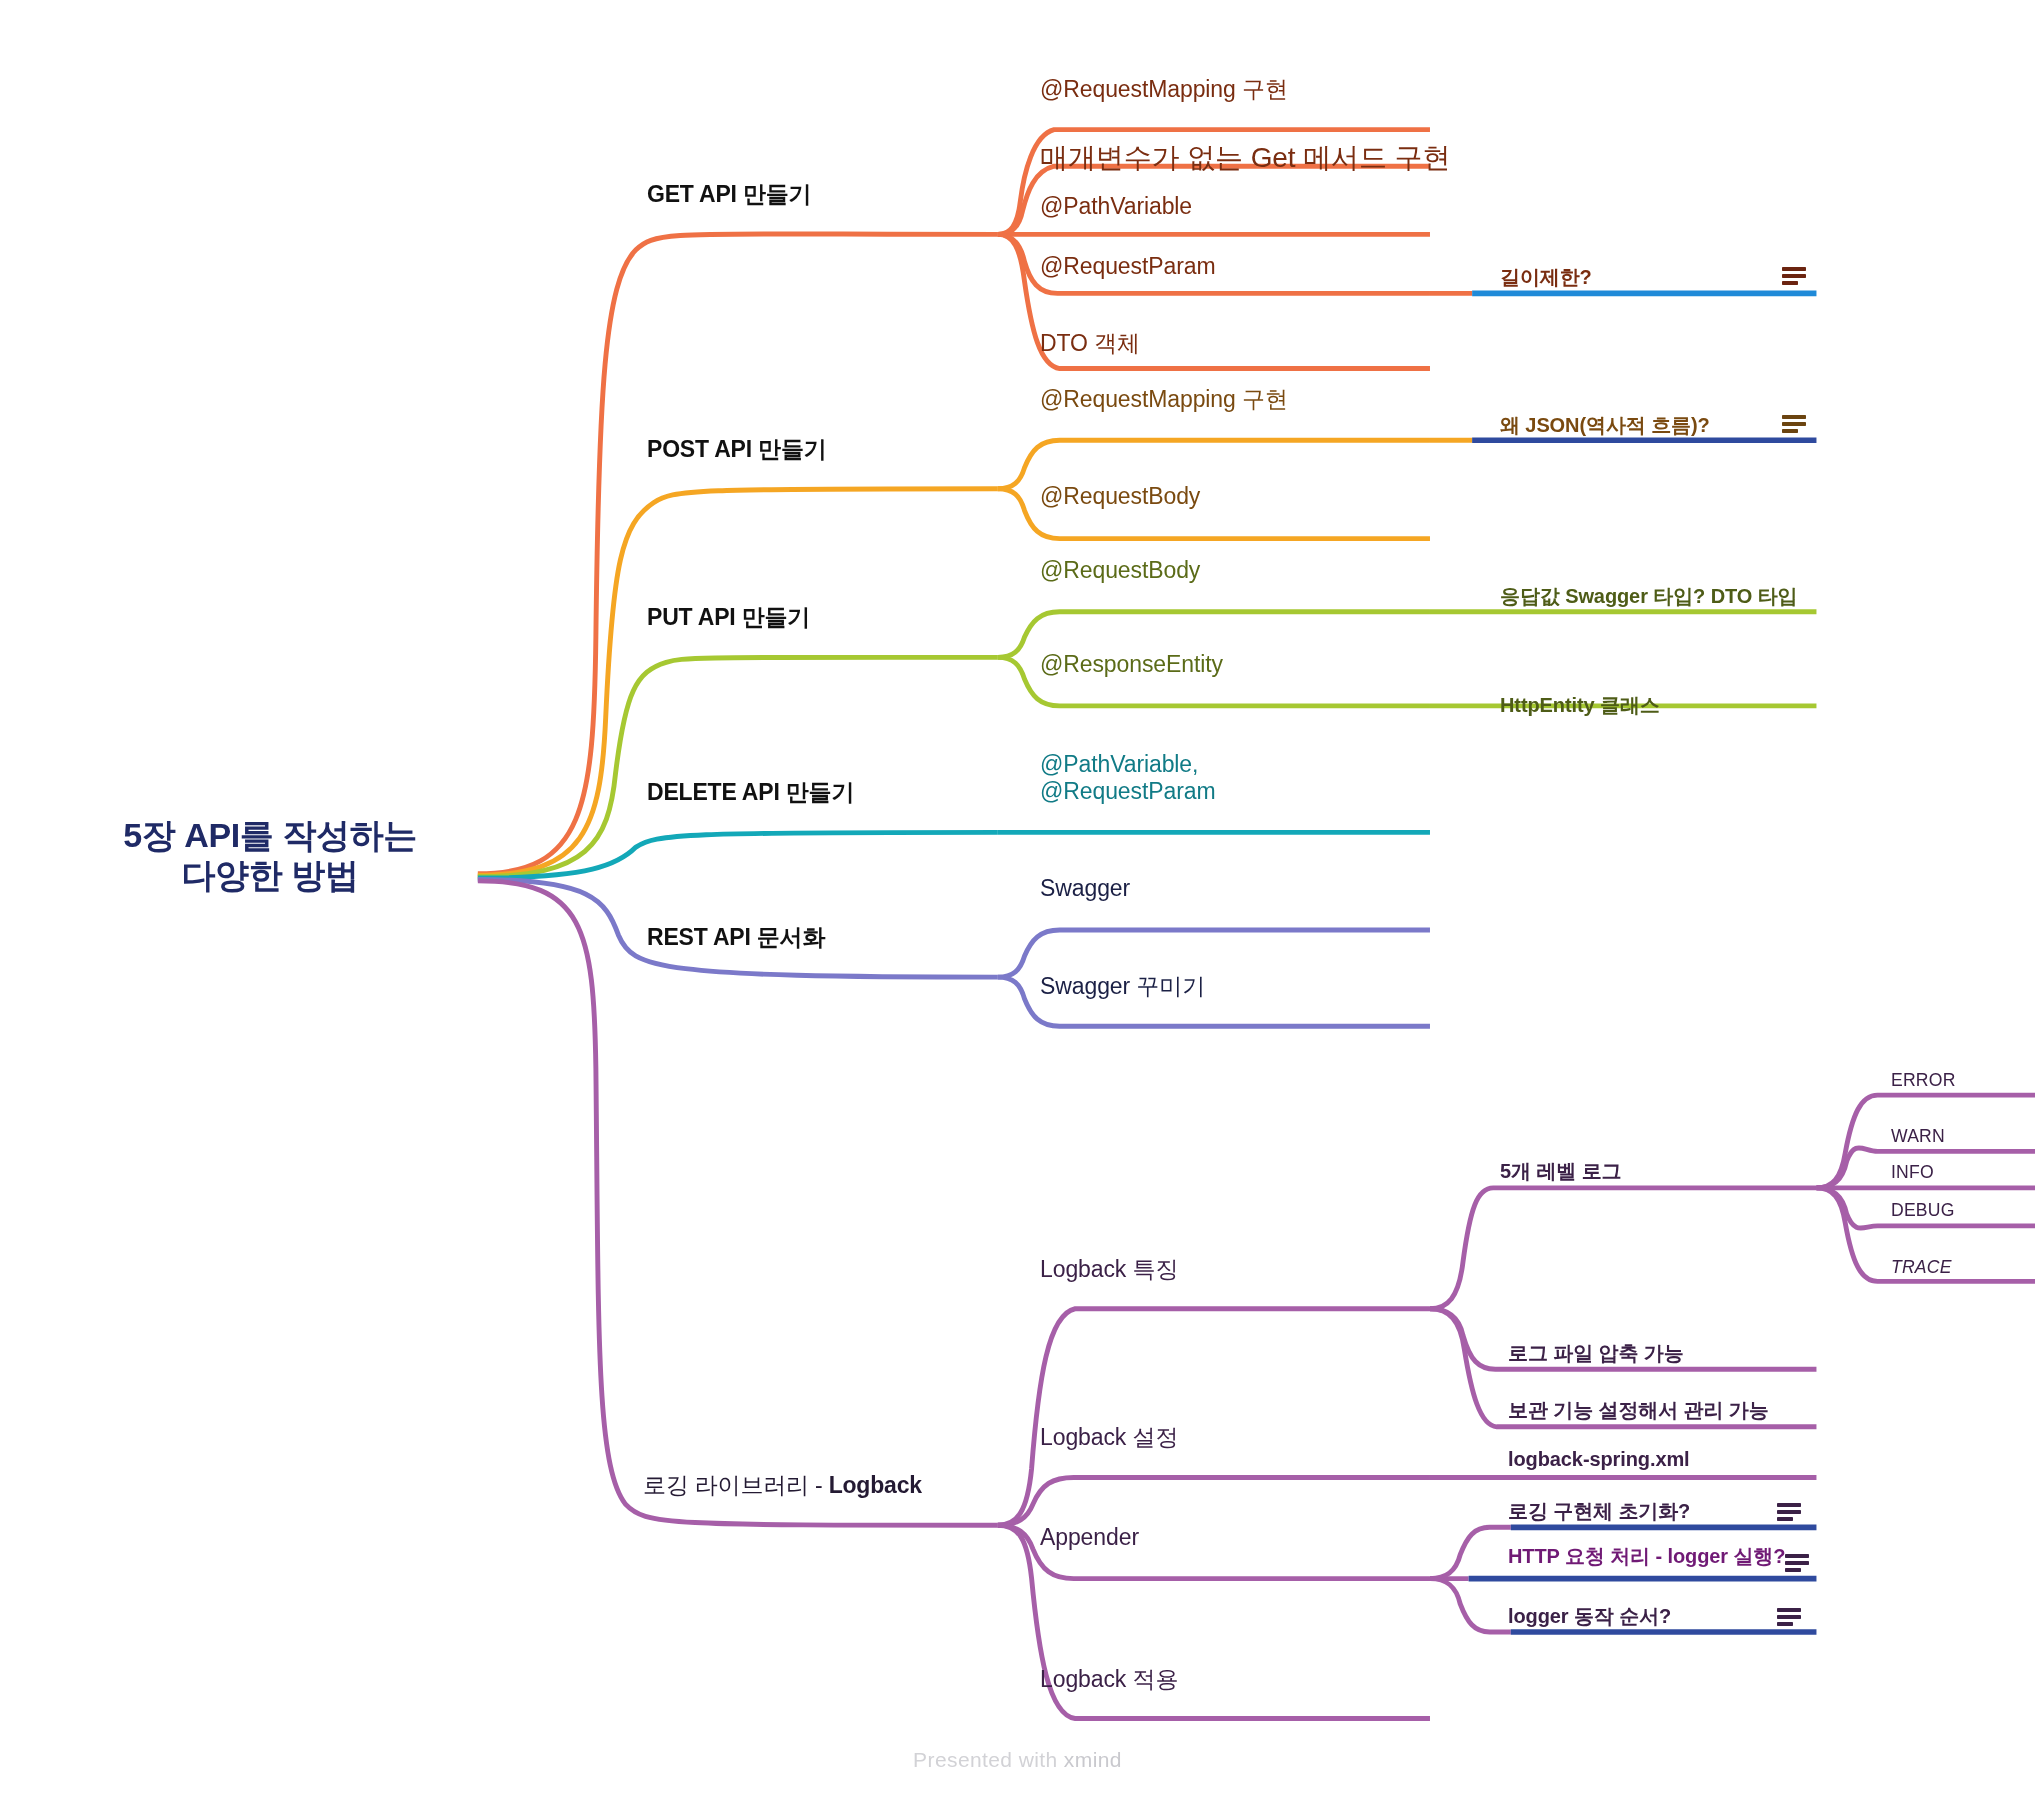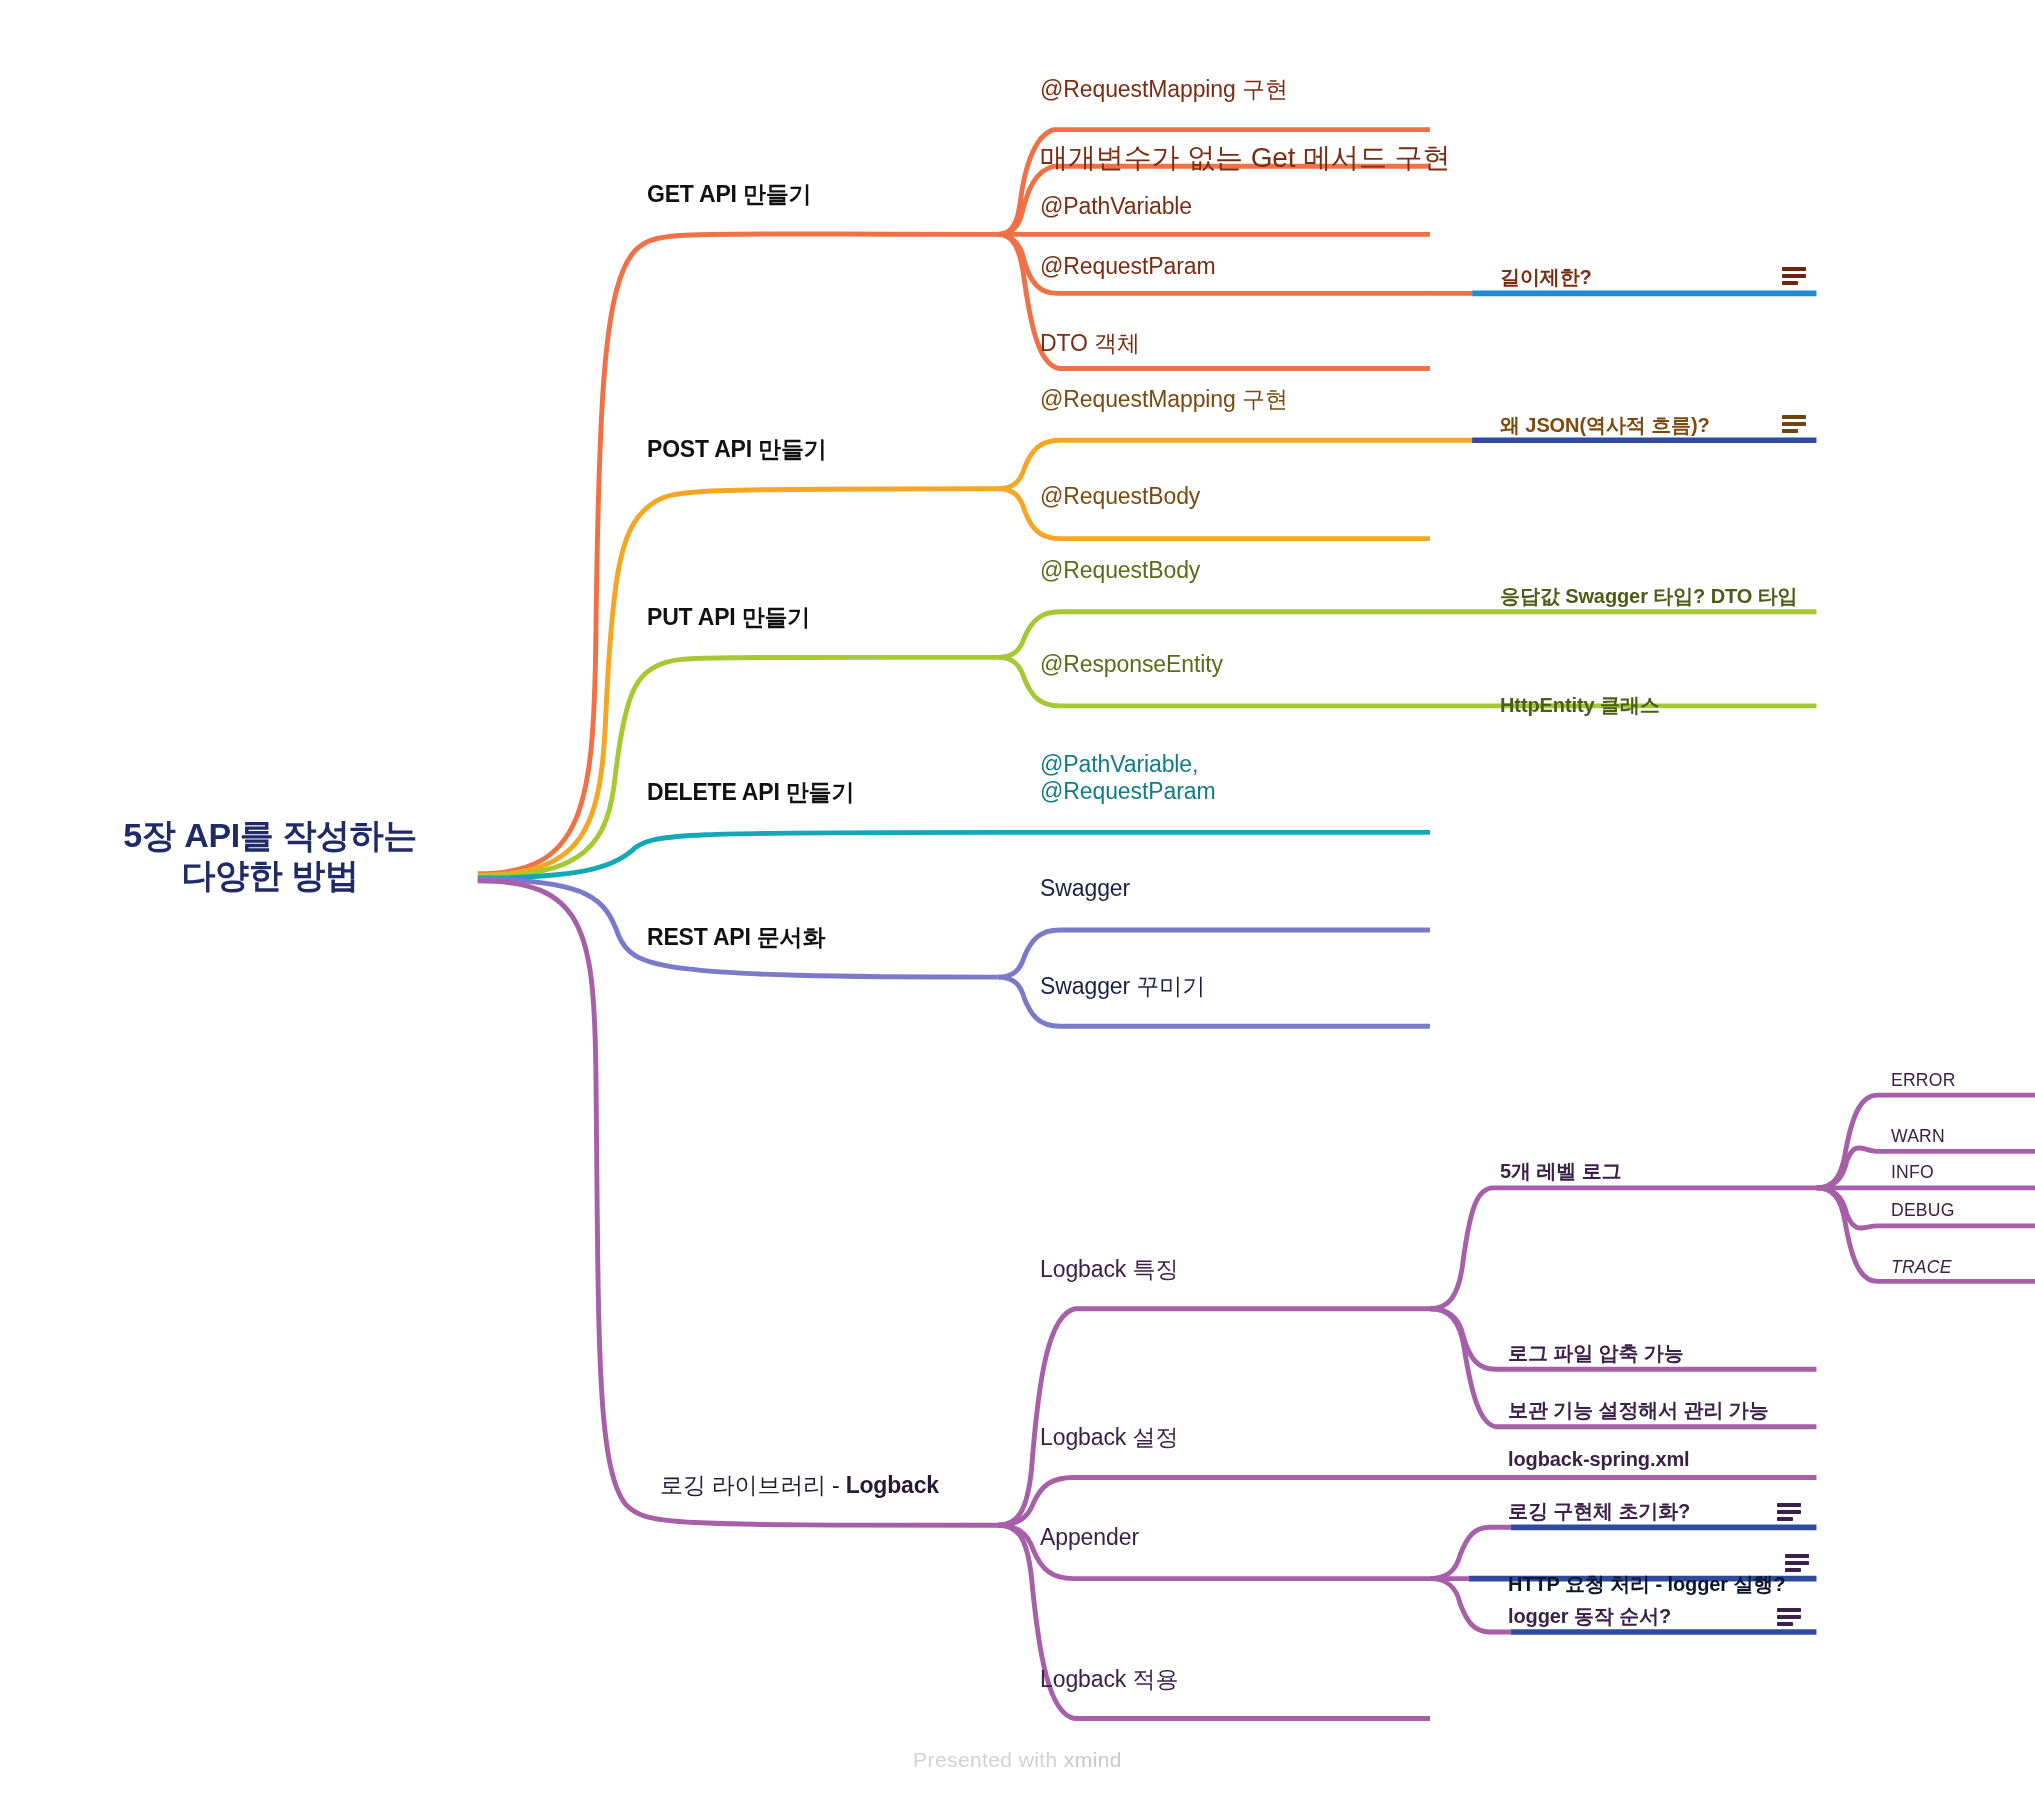--- a/index.html
+++ b/index.html
@@ -139,21 +139,21 @@
   </div>
 
   <div class="node lv1" style="left:647px;top:777px;">
     <span>DELETE API 만들기</span>
   </div>
 
   <div class="node lv1" style="left:647px;top:922px;">
     <span>REST API 문서화</span>
   </div>
 
-  <div class="node lv1 soft" style="left:643px;top:1470px;margin-left:17px;">
+  <div class="node lv1 soft" style="left:643px;top:1470px;">
     <span>로깅 라이브러리 - </span><b>Logback</b>
   </div>
 
   <div class="node lv2" style="left:1040px;top:74px;color:#7a2d10;">
     <span>@RequestMapping 구현</span>
   </div>
   <div class="node lv2" style="left:1040px;top:139px;color:#7a2d10;font-size:28px;">
     <span>매개변수가 없는 Get 메서드 구현</span>
   </div>
   <div class="node lv2" style="left:1040px;top:193px;color:#7a2d10;">
@@ -244,21 +244,21 @@
 
   <div class="node lv3" style="left:1508px;top:1498px;color:#3b2147;">
     <span>로깅 구현체 초기화?</span>
   </div>
   <span class="note-icon" style="left:1777px;top:1503px;color:#3b2147;">
       <i></i>
       <i></i>
       <i></i>
     </span>
 
-  <div class="node lv3" style="left:1508px;top:1543px;color:#0f172a;margin-top:28px;">
+  <div class="node lv3" style="left:1508px;top:1543px;color:#701a75;">
     <span>HTTP 요청 처리 - logger 실행?</span>
   </div>
   <span class="note-icon" style="left:1785px;top:1554px;color:#3b2147;">
       <i></i>
       <i></i>
       <i></i>
     </span>
 
   <div class="node lv3" style="left:1508px;top:1603px;color:#3b2147;">
     <span>logger 동작 순서?</span>

